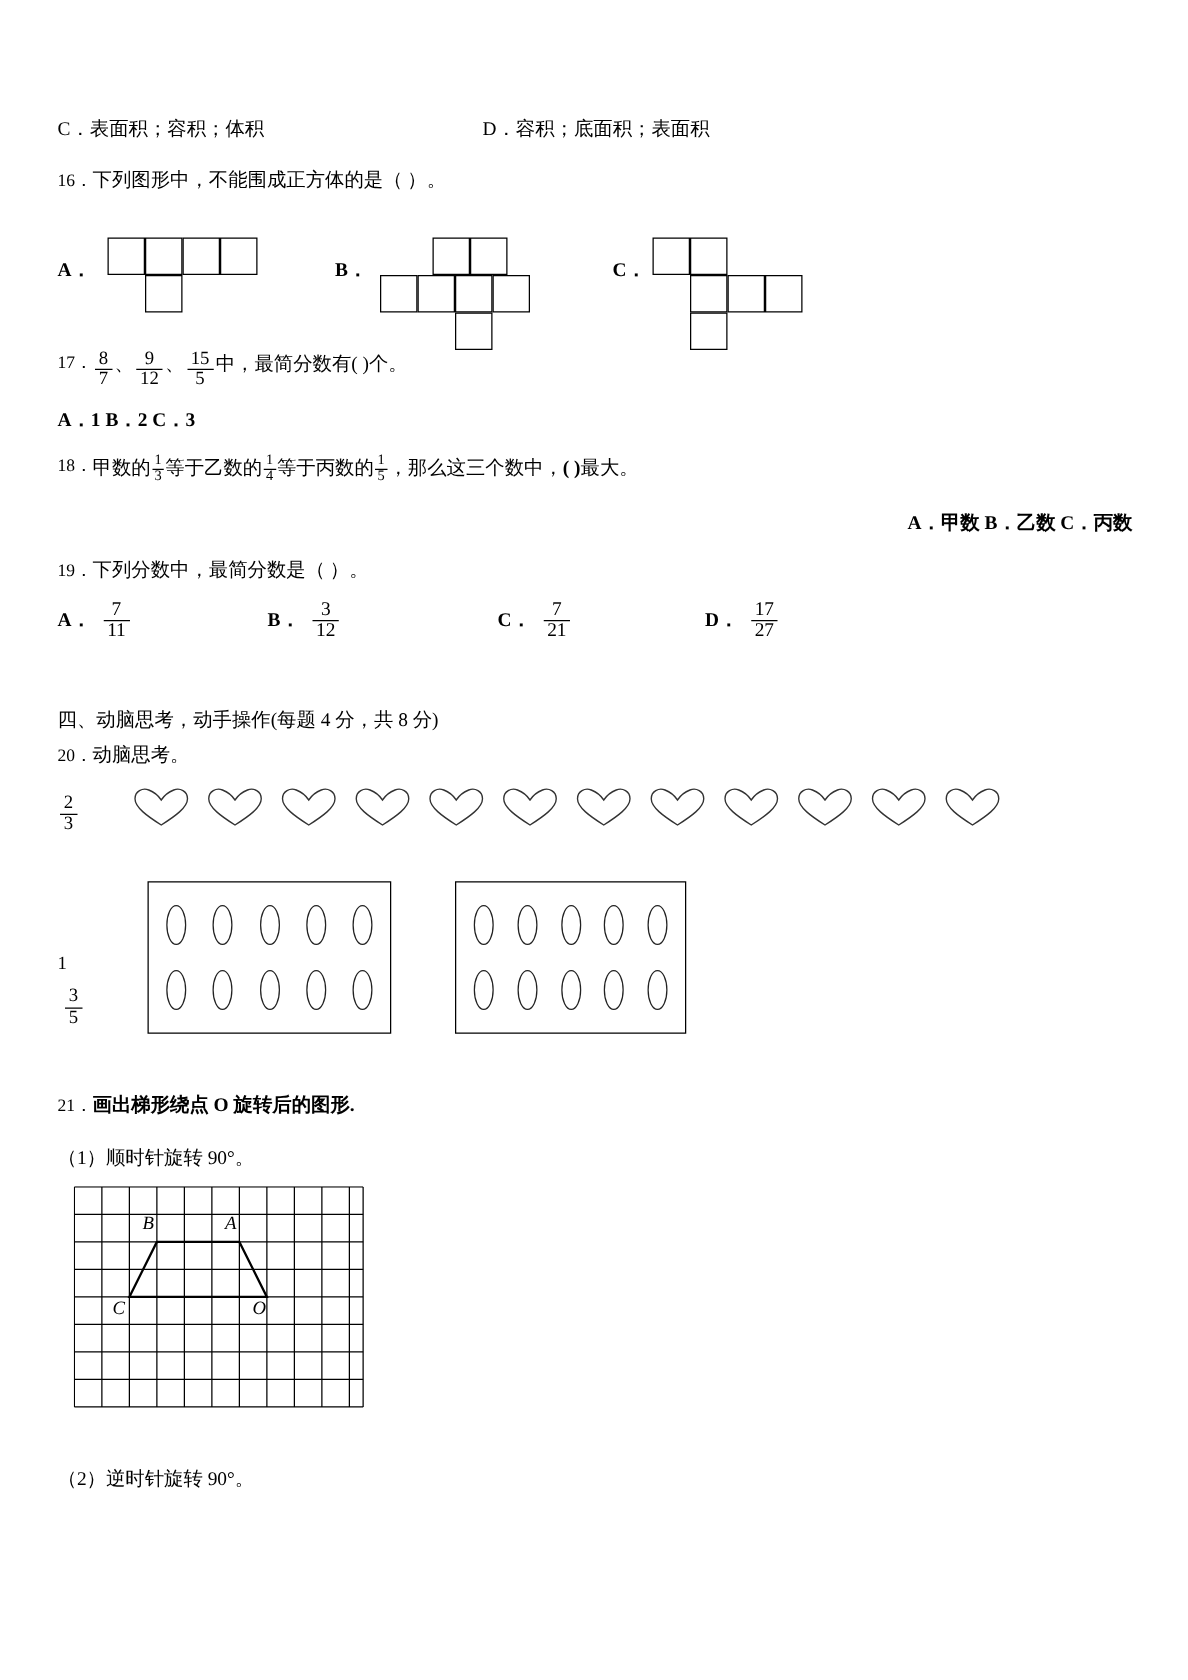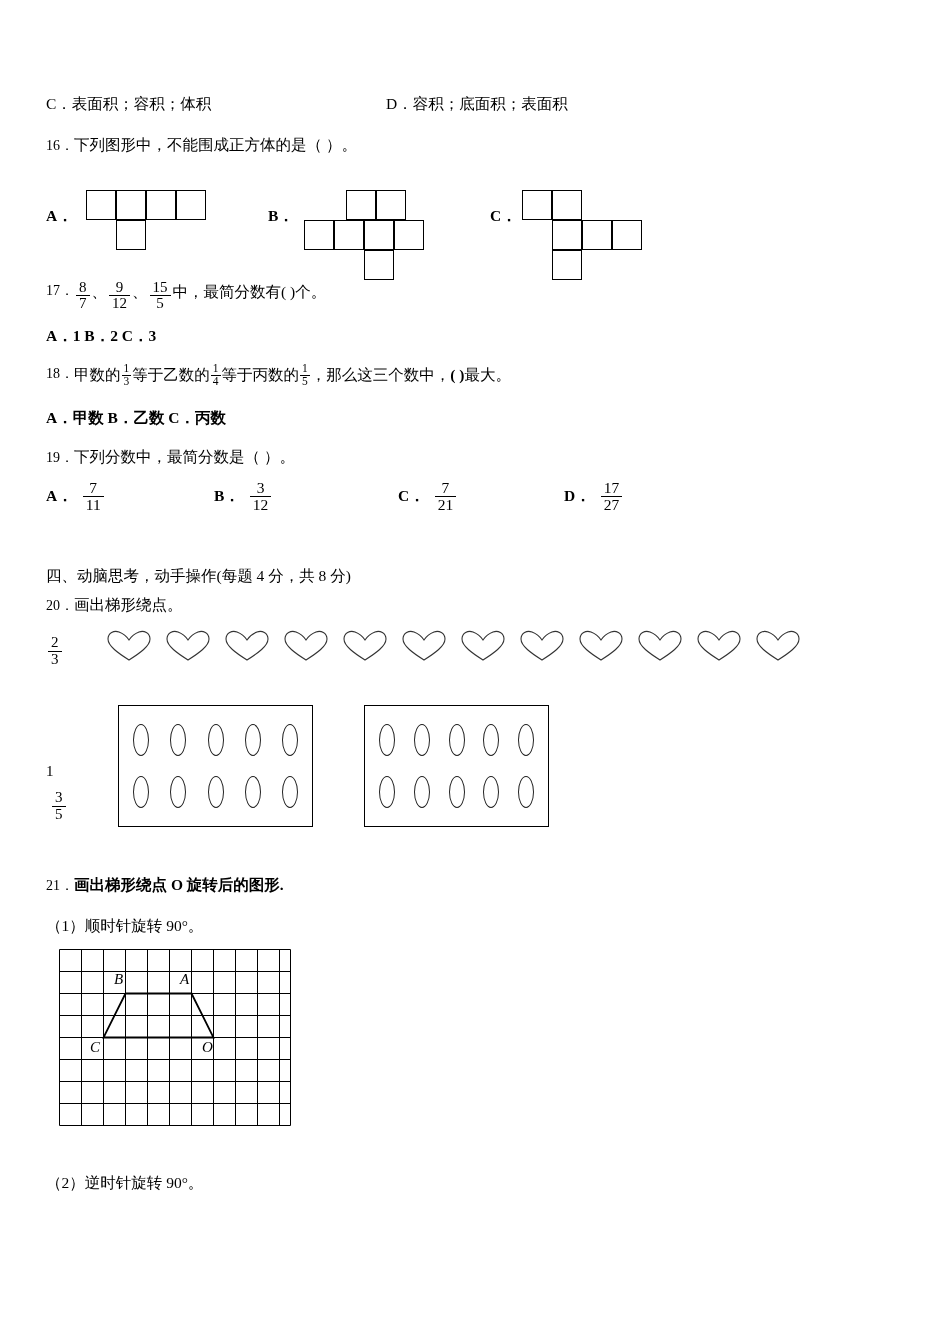--- a/index.html
+++ b/index.html
@@ -290,21 +290,21 @@
       </span>
       <span>等于丙数的</span>
       <span class="inline-frac-small">
         <span class="num">1</span>
         <span class="den">5</span>
       </span>
       <span>，那么这三个数中，</span>
       <span class="bold">(          )</span>
       <span>最大。</span>
     </div>
-    <div class="opt-bold" style="margin-top:20px;">A．甲数   B．乙数   C．丙数</div>
+    <div class="opt-bold" style="margin-top:20px;text-align:right;">A．甲数   B．乙数   C．丙数</div>
 
     <div class="q-line" style="margin-top:16px;">
       <span class="q-num">19．</span><span>下列分数中，最简分数是（   ）。</span>
     </div>
 
     <div class="q19-options">
       <div class="q19-opt" style="left:0px; top:0px;">
         <span>A．</span>
         <span class="frac">
           <span class="num">7</span>
@@ -330,21 +330,21 @@
         <span class="frac">
           <span class="num">17</span>
           <span class="den">27</span>
         </span>
       </div>
     </div>
 
     <div class="section-head">四、动脑思考，动手操作(每题 4 分，共 8 分)</div>
 
     <div class="q-line" style="margin-top:6px;">
-      <span class="q-num">20．</span><span>画出梯形绕点。</span>
+      <span class="q-num">20．</span><span>动脑思考。</span>
     </div>
 
     <div class="hearts-block">
       <span class="frac hearts-frac">
         <span class="num">2</span>
         <span class="den">3</span>
       </span>
       <div class="hearts-row">
         <svg class="heart" viewBox="0 0 46 34">
             <path d="M23 31 C 12 24, 2 17, 2 10 C 2 4, 8 1, 13 3 C 17 4.5, 21 8, 23 11 C 25 8, 29 4.5, 33 3 C 38 1, 44 4, 44 10 C 44 17, 34 24, 23 31 Z" fill="none" stroke="#333" stroke-width="1.1"></path>

